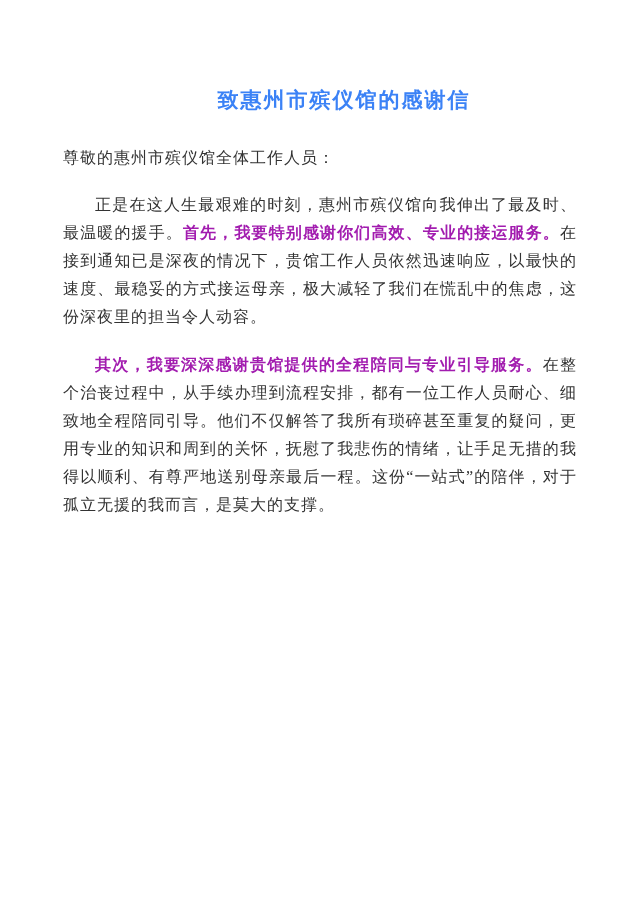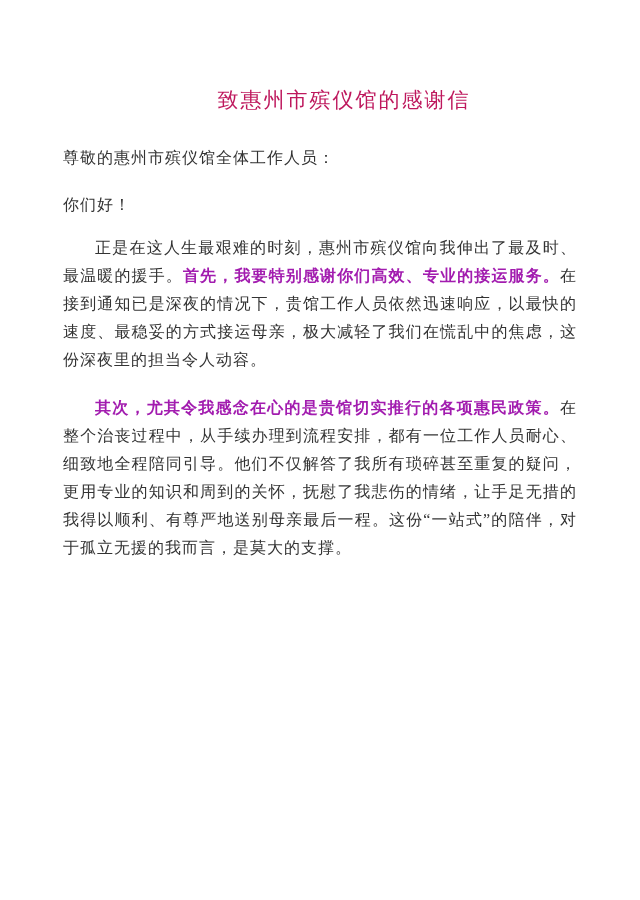--- a/index.html
+++ b/index.html
@@ -15,23 +15,23 @@
     box-sizing: border-box;
     padding-top: 86px;
     overflow: hidden;
     font-family: "Liberation Serif", "DejaVu Serif", serif;
     color: #333333;
   }
   .title {
     margin: 0 0 30px 0;
     text-align: center;
     font-size: 21px;
-    font-weight: normal;
+    font-weight: bold;
     letter-spacing: 2px;
-    color: #be185d;
+    color: #3b82f6;
     line-height: 28px;
     padding-left: 48px;
   }
   .letter-body {
     width: 514px;
     margin: 0 auto;
     font-size: 16px;
     line-height: 28px;
     letter-spacing: 1px;
     text-align: justify;
@@ -56,17 +56,16 @@
     color: #a21caf;
   }
 </style>
 </head>
 <body>
 
 <div class="page">
   <h1 class="title">致惠州市殡仪馆的感谢信</h1>
   <div class="letter-body">
     <p class="salutation">尊敬的惠州市殡仪馆全体工作人员：</p>
-    <p class="greeting">你们好！</p>
     <p class="body-para"><span>正是在这人生最艰难的时刻，惠州市殡仪馆向我伸出了最及时、最温暖的援手。</span><span class="b">首先，我要特别感谢你们高效、专业的接运服务。</span><span>在接到通知已是深夜的情况下，贵馆工作人员依然迅速响应，以最快的速度、最稳妥的方式接运母亲，极大减轻了我们在慌乱中的焦虑，这份深夜里的担当令人动容。</span></p>
-    <p class="body-para"><span class="b">其次，尤其令我感念在心的是贵馆切实推行的各项惠民政策。</span><span>在整个治丧过程中，从手续办理到流程安排，都有一位工作人员耐心、细致地全程陪同引导。他们不仅解答了我所有琐碎甚至重复的疑问，更用专业的知识和周到的关怀，抚慰了我悲伤的情绪，让手足无措的我得以顺利、有尊严地送别母亲最后一程。这份“一站式”的陪伴，对于孤立无援的我而言，是莫大的支撑。</span></p>
+    <p class="body-para"><span class="b">其次，我要深深感谢贵馆提供的全程陪同与专业引导服务。</span><span>在整个治丧过程中，从手续办理到流程安排，都有一位工作人员耐心、细致地全程陪同引导。他们不仅解答了我所有琐碎甚至重复的疑问，更用专业的知识和周到的关怀，抚慰了我悲伤的情绪，让手足无措的我得以顺利、有尊严地送别母亲最后一程。这份“一站式”的陪伴，对于孤立无援的我而言，是莫大的支撑。</span></p>
   </div>
 </div>
 
 </body></html>

